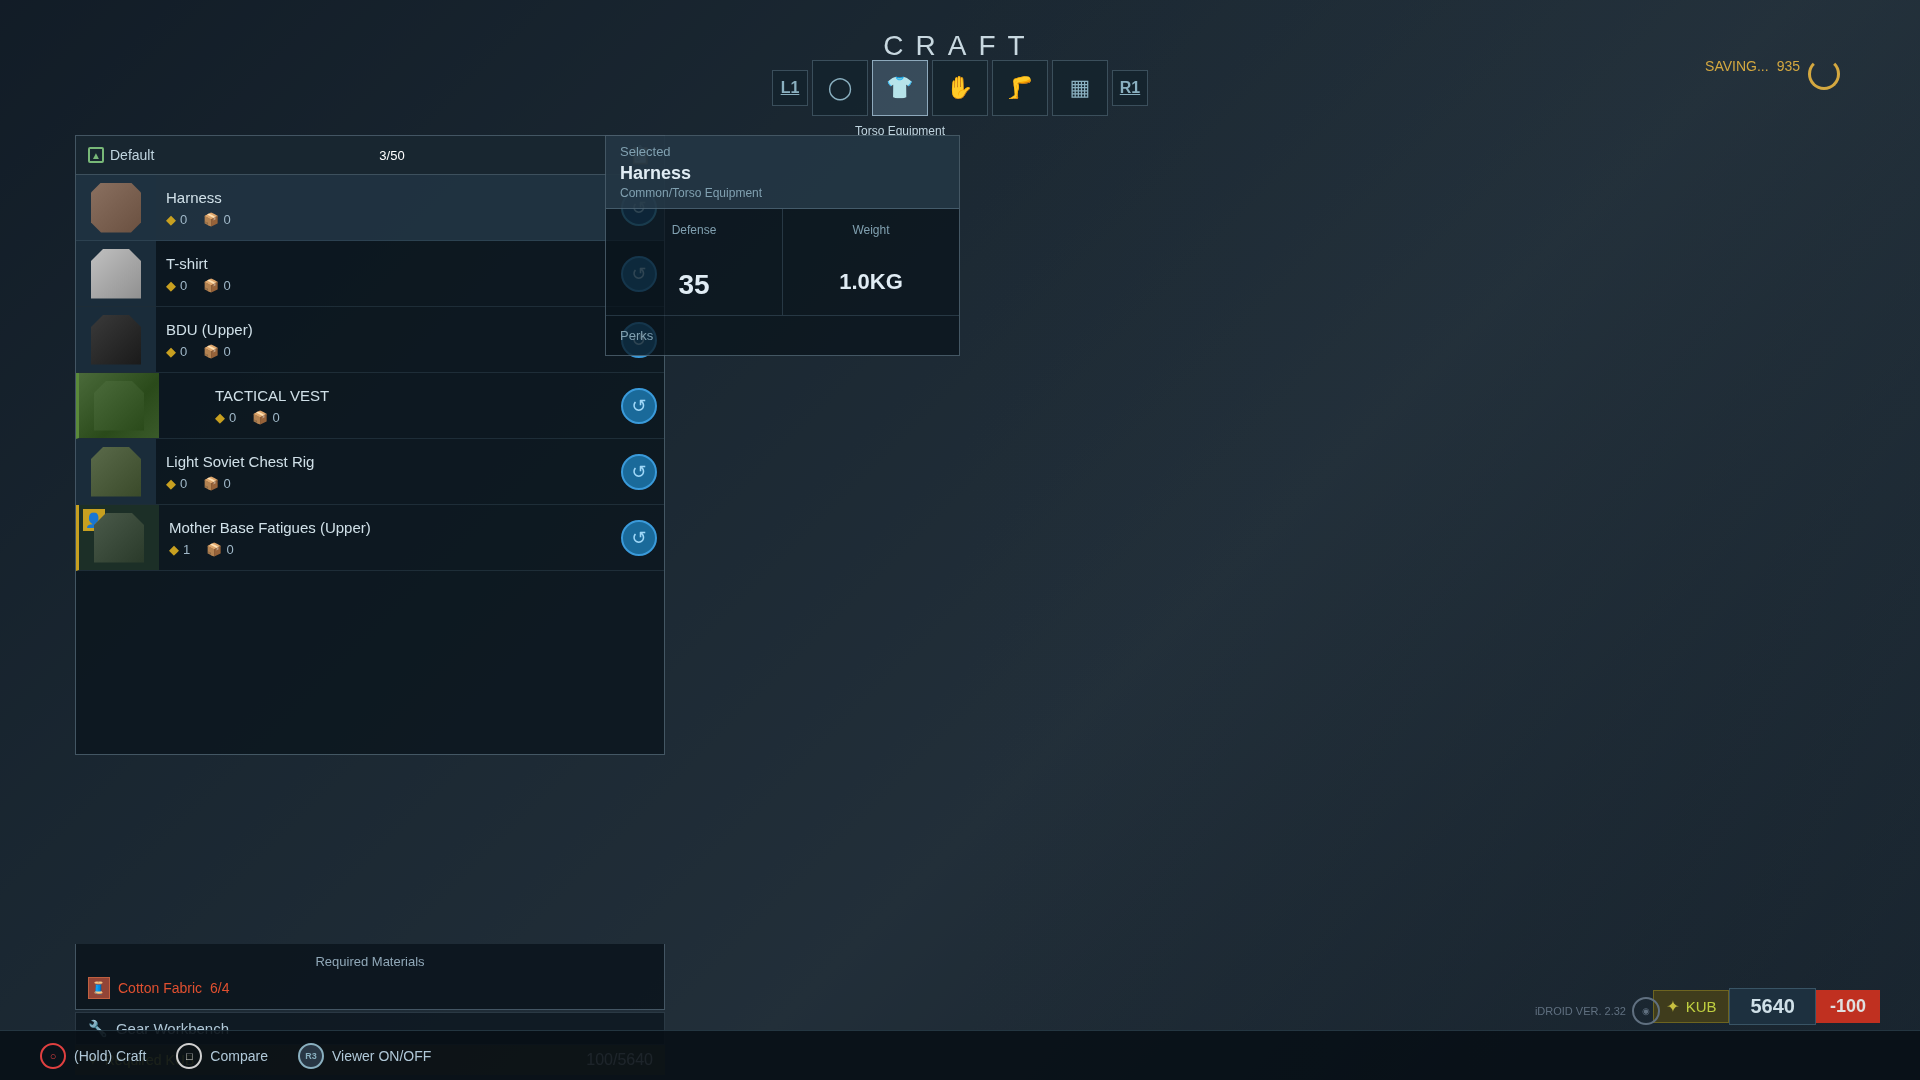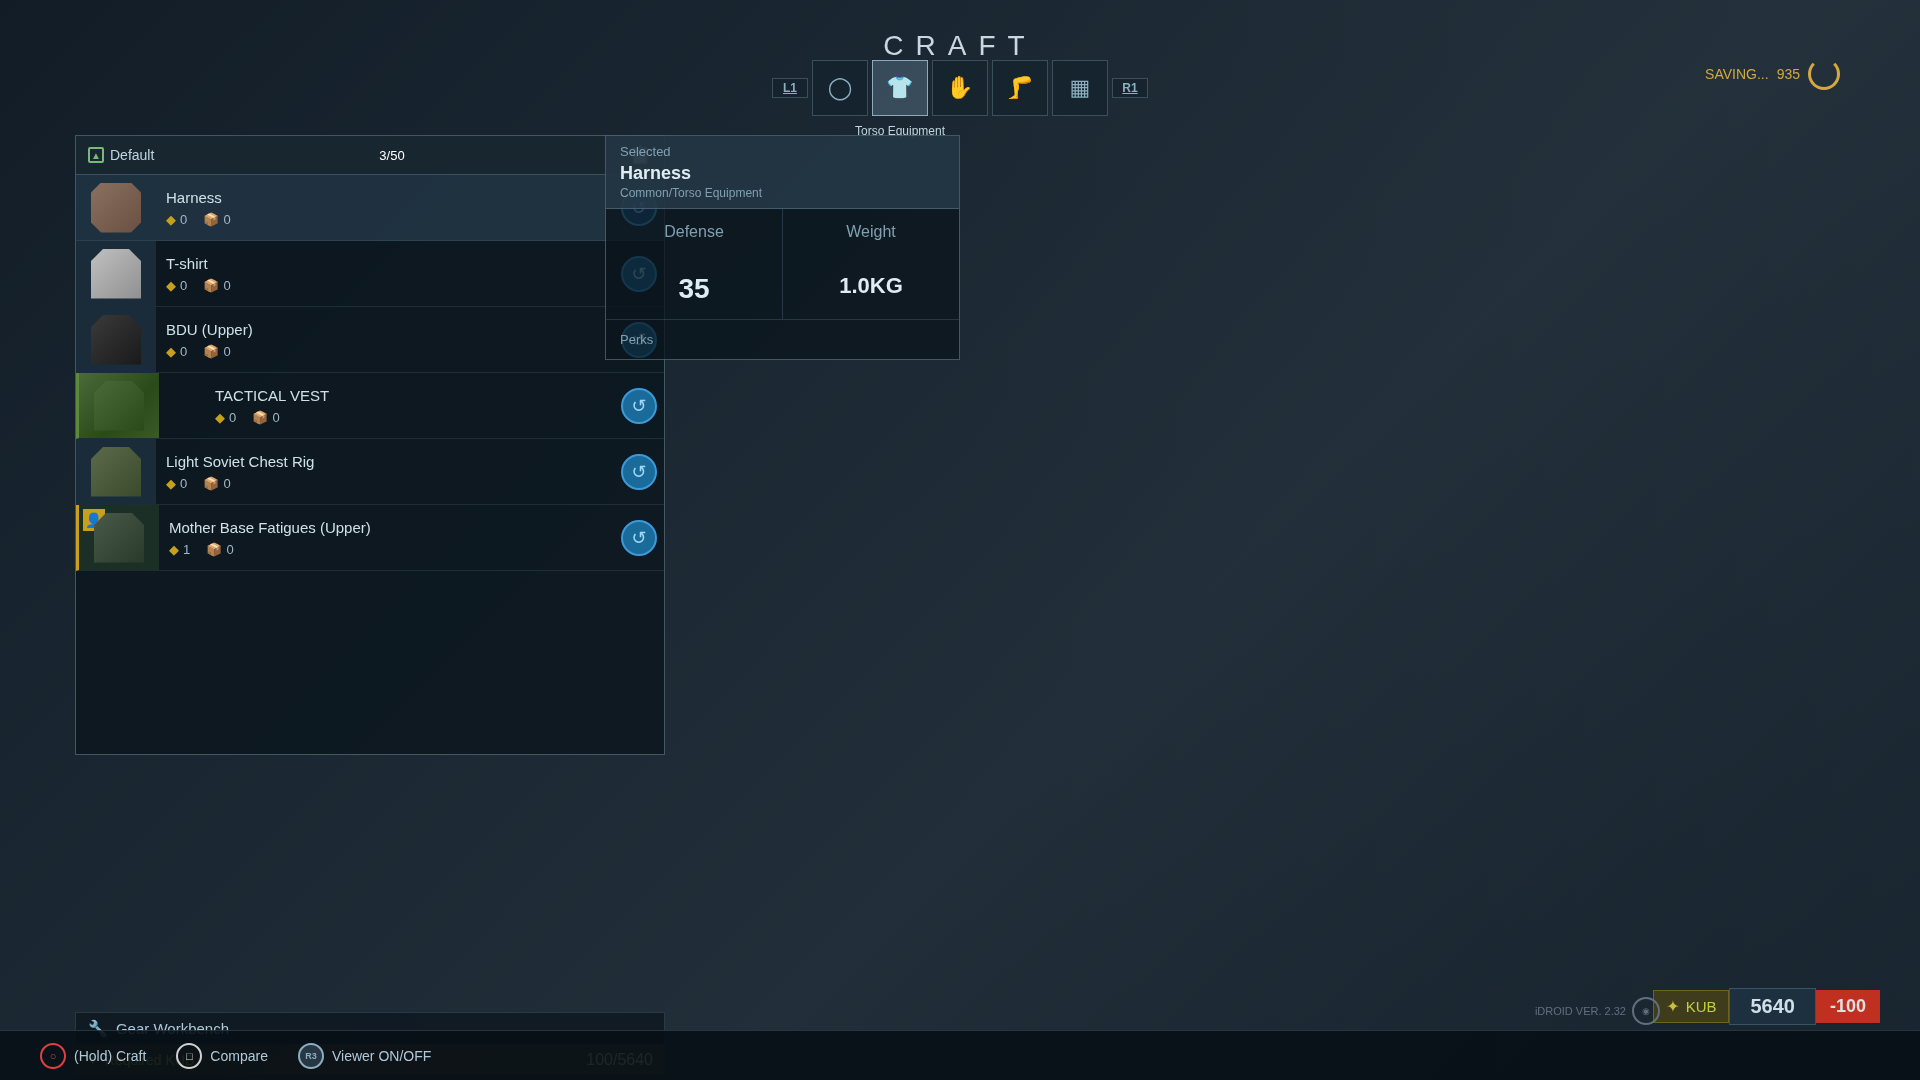--- a/index.html
+++ b/index.html
@@ -56,21 +56,20 @@
       color: #c8d8e0;
       font-weight: 300;
     }
 
     
     .saving-indicator {
       position: absolute;
       top: 58px;
       right: 80px;
       display: flex;
-      align-items: center;
       gap: 8px;
       color: #d4a840;
       font-size: 14px;
     }
     .saving-spinner {
       width: 32px;
       height: 32px;
       border: 3px solid #d4a840;
       border-top-color: transparent;
       border-radius: 50%;
@@ -99,28 +98,28 @@
       font-size: 22px;
       color: #8ab0c0;
     }
     .tab-btn.active {
       background: rgba(60,80,95,0.9);
       border-color: rgba(180,210,230,0.7);
       color: #e0f0f8;
     }
     .tab-label-btn {
       width: 36px;
-      height: 20px;
+      height: 36px;
       background: rgba(20,35,45,0.85);
       border: 1px solid rgba(150,180,200,0.3);
       display: flex;
       align-items: center;
       justify-content: center;
       cursor: pointer;
-      font-size: 12px;
+      font-size: 16px;
       color: #8ab0c0;
       font-weight: bold;
       text-decoration: underline;
     }
     .tab-label {
       position: absolute;
       bottom: -22px;
       left: 50%;
       transform: translateX(-50%);
       white-space: nowrap;
@@ -432,21 +431,21 @@
       border-bottom: 1px solid rgba(100,130,150,0.3);
     }
     .stat-cell {
       flex: 1;
       padding: 14px 10px;
       text-align: center;
       border-right: 1px solid rgba(100,130,150,0.3);
     }
     .stat-cell:last-child { border-right: none; }
     .stat-label {
-      font-size: 16px;
+      font-size: 12px;
       color: #80a0b0;
       margin-bottom: 6px;
     }
     .stat-value {
       font-size: 28px;
       color: #e0ecf4;
       font-weight: bold;
       margin-top: 32px;
     }
     .stat-value.small {
@@ -774,20 +773,28 @@
           </div>
         </div>
         <div class="item-action">
           <div class="craft-circle">↺</div>
         </div>
       </div>
 
     </div>
   </div>
 
+  <div class="materials-section">
+    <div class="materials-title">Required Materials</div>
+    <div class="material-item">
+      <div class="material-icon">🧵</div>
+      <span class="material-name">Cotton Fabric</span>
+      <span class="material-count">6/4</span>
+    </div>
+  </div>
 
   <div class="gear-workbench">
     <span class="workbench-icon">🔧</span>
     <span class="workbench-label">Gear Workbench</span>
   </div>
 
   <div class="kub-required">
     <div class="kub-label">
       <span>✦</span>
       <span>Required KUB</span>

